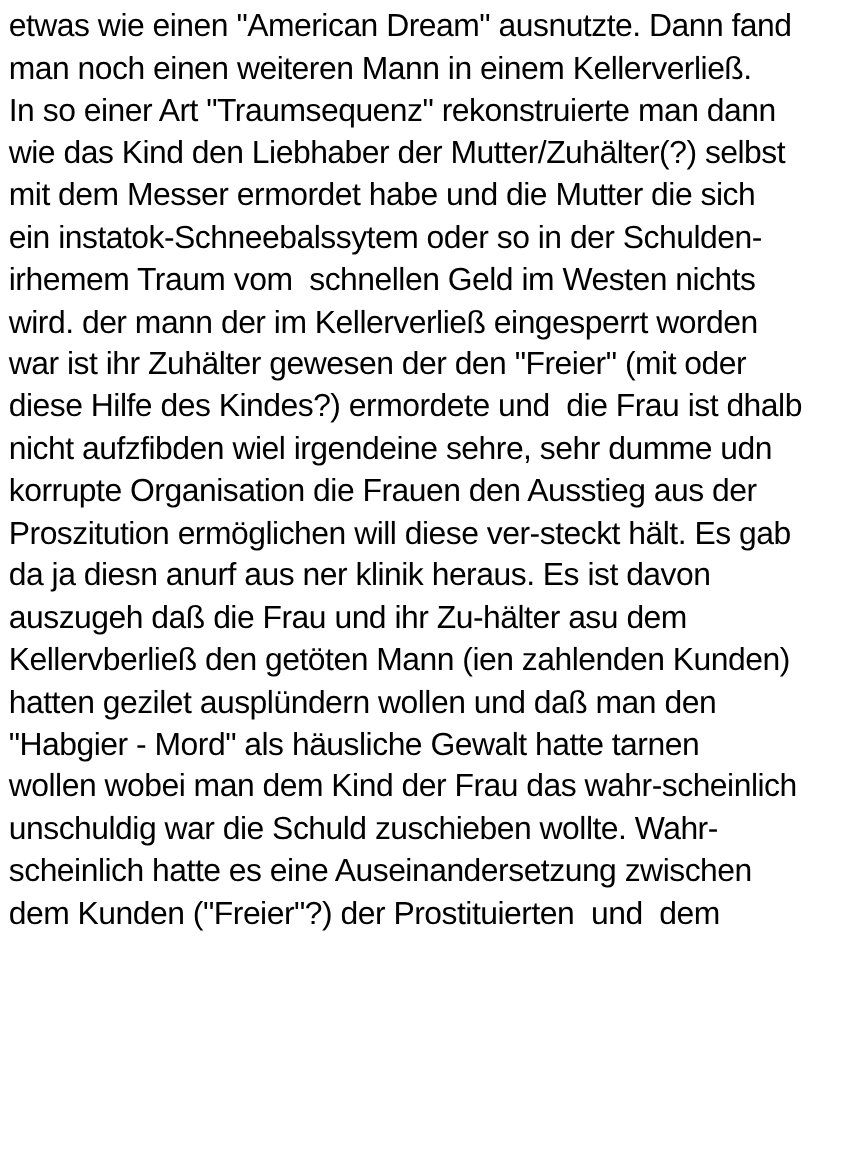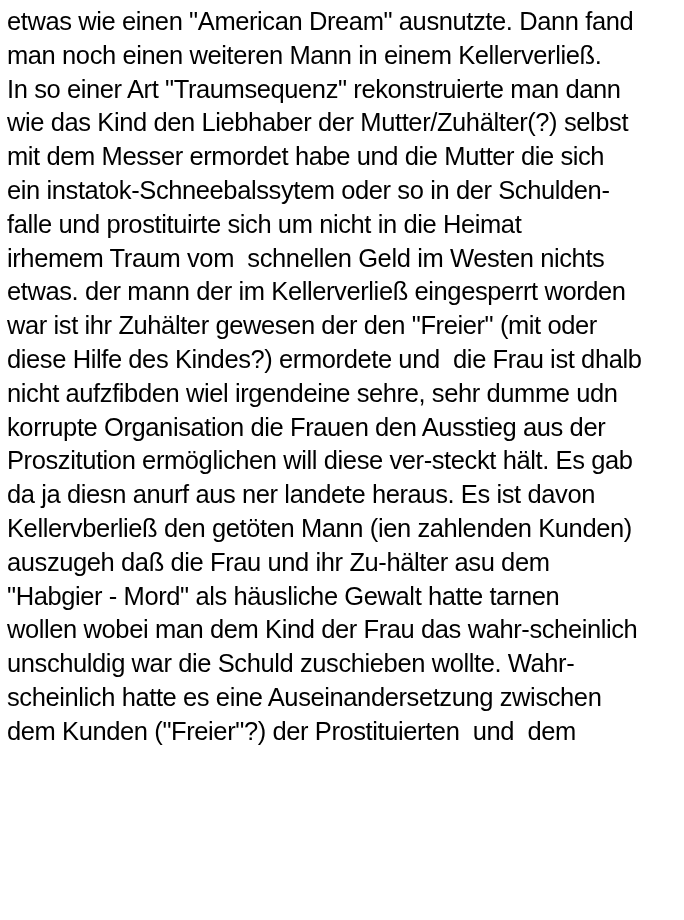--- a/index.html
+++ b/index.html
@@ -31,30 +31,30 @@
 <body>
 
 <div class="page">
   <div class="text-block">
     <div class="line">etwas wie einen "American Dream" ausnutzte. Dann fand</div>
     <div class="line">man noch einen weiteren Mann in einem Kellerverließ.</div>
     <div class="line">In so einer Art "Traumsequenz" rekonstruierte man dann</div>
     <div class="line">wie das Kind den Liebhaber der Mutter/Zuhälter(?) selbst</div>
     <div class="line">mit dem Messer ermordet habe und die Mutter die sich</div>
     <div class="line">ein instatok-Schneebalssytem oder so in der Schulden-</div>
-    <div class="line">falle und prostituirte sich um nicht in die Heimat</div>
     <div class="line">irhemem Traum vom  schnellen Geld im Westen nichts</div>
-    <div class="line">etwas. der mann der im Kellerverließ eingesperrt worden</div>
+    <div class="line">wird. der mann der im Kellerverließ eingesperrt worden</div>
     <div class="line">war ist ihr Zuhälter gewesen der den "Freier" (mit oder</div>
     <div class="line">diese Hilfe des Kindes?) ermordete und  die Frau ist dhalb</div>
     <div class="line">nicht aufzfibden wiel irgendeine sehre, sehr dumme udn</div>
     <div class="line">korrupte Organisation die Frauen den Ausstieg aus der</div>
     <div class="line">Proszitution ermöglichen will diese ver-steckt hält. Es gab</div>
-    <div class="line">da ja diesn anurf aus ner landete heraus. Es ist davon</div>
+    <div class="line">da ja diesn anurf aus ner klinik heraus. Es ist davon</div>
+    <div class="line">auszugeh daß die Frau und ihr Zu-hälter asu dem</div>
     <div class="line">Kellervberließ den getöten Mann (ien zahlenden Kunden)</div>
-    <div class="line">auszugeh daß die Frau und ihr Zu-hälter asu dem</div>
+    <div class="line">hatten gezilet ausplündern wollen und daß man den</div>
     <div class="line">"Habgier - Mord" als häusliche Gewalt hatte tarnen</div>
     <div class="line">wollen wobei man dem Kind der Frau das wahr-scheinlich</div>
     <div class="line">unschuldig war die Schuld zuschieben wollte. Wahr-</div>
     <div class="line">scheinlich hatte es eine Auseinandersetzung zwischen</div>
     <div class="line">dem Kunden ("Freier"?) der Prostituierten  und  dem</div>
   </div>
 </div>
 
 </body></html>

